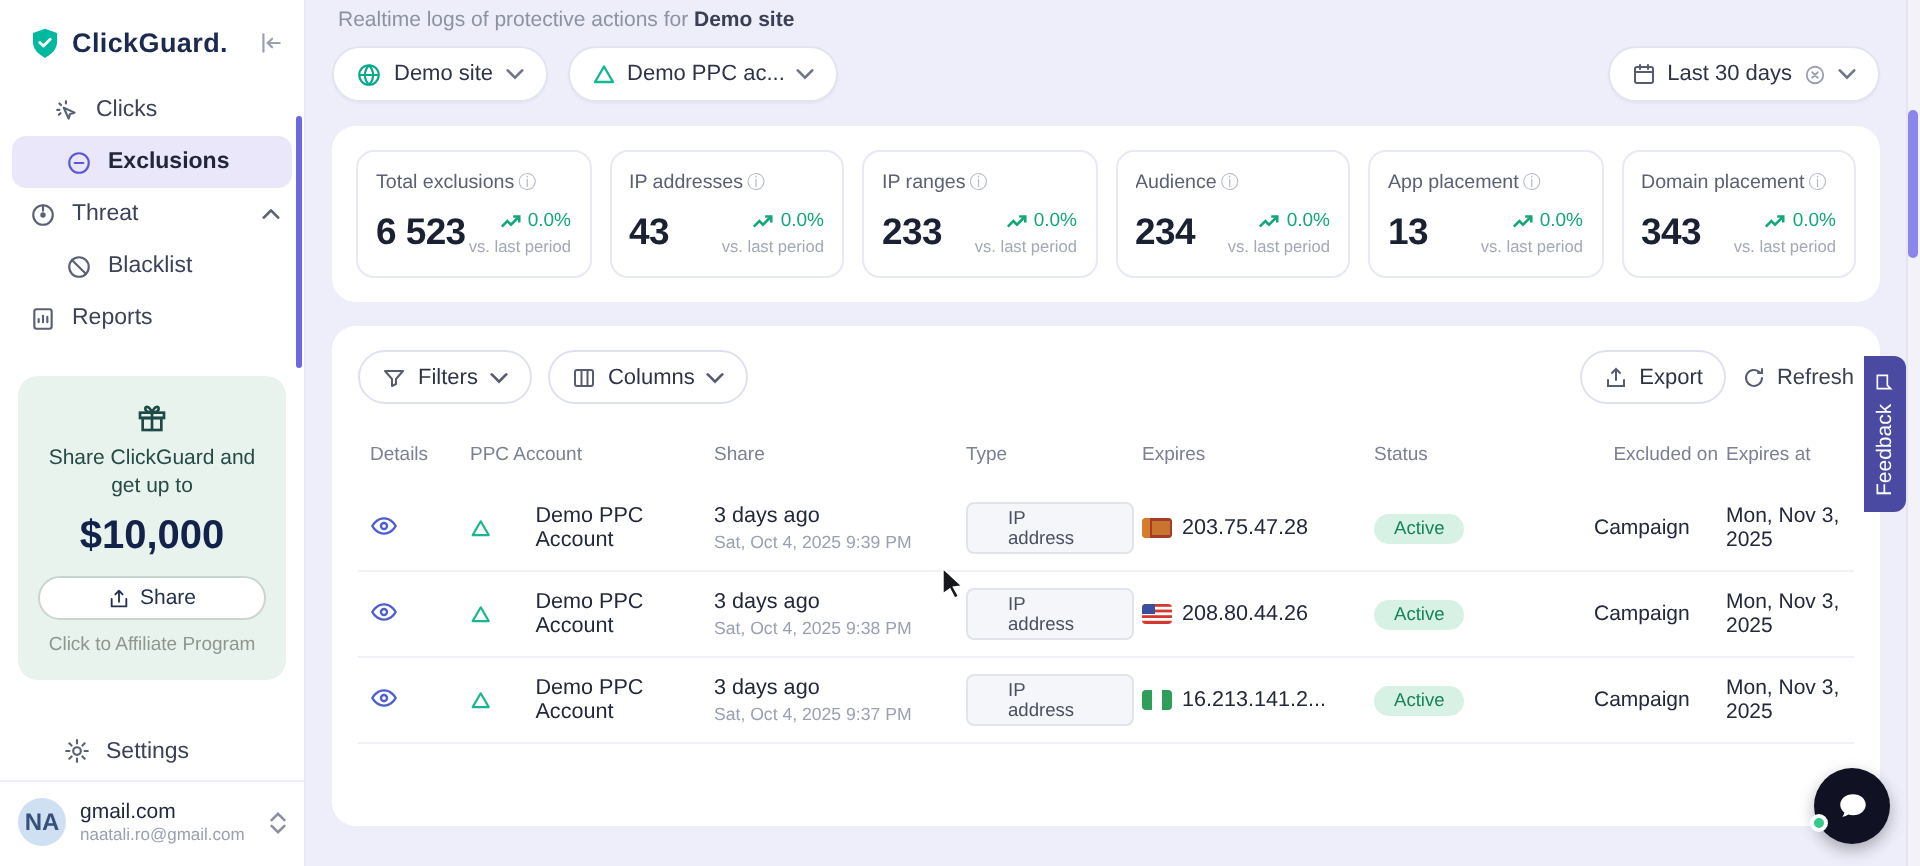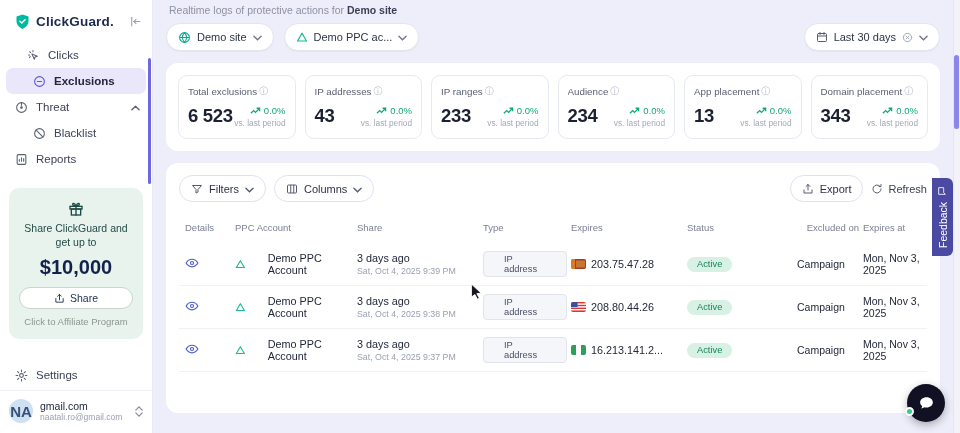--- a/index.html
+++ b/index.html
@@ -20,23 +20,23 @@
   .nav-active svg { color:#5a57d9; }
   .nav-chev { margin-left:auto; color:#6b7185; }
   .side-scroll { position:absolute; right:1px; top:58px; width:3px; height:126px; background:#6f66e2; border-radius:2px; }
 
   .promo { margin:16px 9px 0 9px; background:#e8f3ee; border-radius:10px; padding:13px 10px 12px; text-align:center; }
   .promo-msg { font-size:10.5px; color:#264b46; line-height:1.35; }
   .promo-amount { font-size:20px; font-weight:bold; color:#13224a; margin:7px 0 8px; }
   .promo-share { width:100%; background:#fff; border:1px solid #c9d6cf; border-radius:12px; padding:4px 0; font-size:10.5px; color:#22324e; display:flex; align-items:center; justify-content:center; gap:5px; cursor:pointer; font-family:Liberation Sans, sans-serif; }
   .promo-aff { margin-top:7px; font-size:9.5px; color:#8d978f; }
 
-  .settings-row { margin-top:auto; display:flex; align-items:flex-start; gap:8px; padding:8px 15px; font-size:11.5px; color:#3c4257; }
+  .settings-row { margin-top:auto; display:flex; align-items:center; gap:8px; padding:8px 32px; font-size:11.5px; color:#3c4257; }
   .user-row { border-top:1px solid #eef0f5; padding:8px 9px 10px; display:flex; align-items:center; gap:7px; }
-  .avatar { width:24px; height:24px; border-radius:50%; background:#cfe0f2; color:#35507a; font-size:15px; font-weight:bold; display:flex; align-items:center; justify-content:center; }
+  .avatar { width:24px; height:24px; border-radius:50%; background:#cfe0f2; color:#35507a; font-size:12px; font-weight:bold; display:flex; align-items:center; justify-content:center; }
   .user-meta { line-height:1.2; overflow:hidden; }
   .user-name { font-size:10.5px; color:#222a3f; }
   .user-email { font-size:8.5px; color:#9aa0b0; white-space:nowrap; }
   .user-caret { margin-left:auto; color:#8a90a2; display:flex; flex-direction:column; gap:1px; }
 
   
   .main { flex:1; padding:2px 20px 0 13px; min-width:0; }
   .note { font-size:10.5px; color:#8d92a3; padding:2px 0 7px 3px; }
   .note b { color:#3a3f55; }
 

